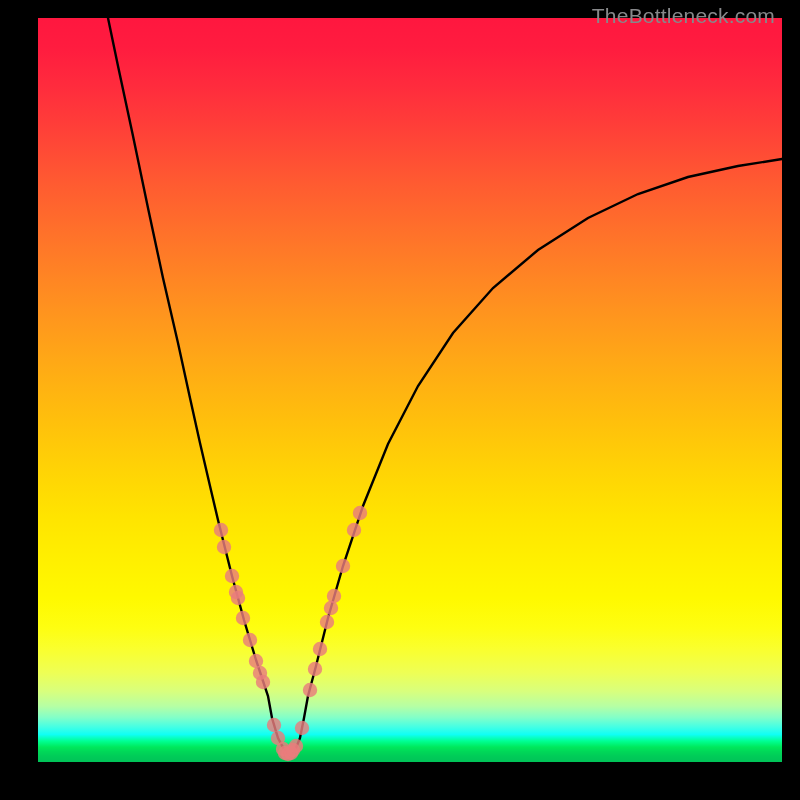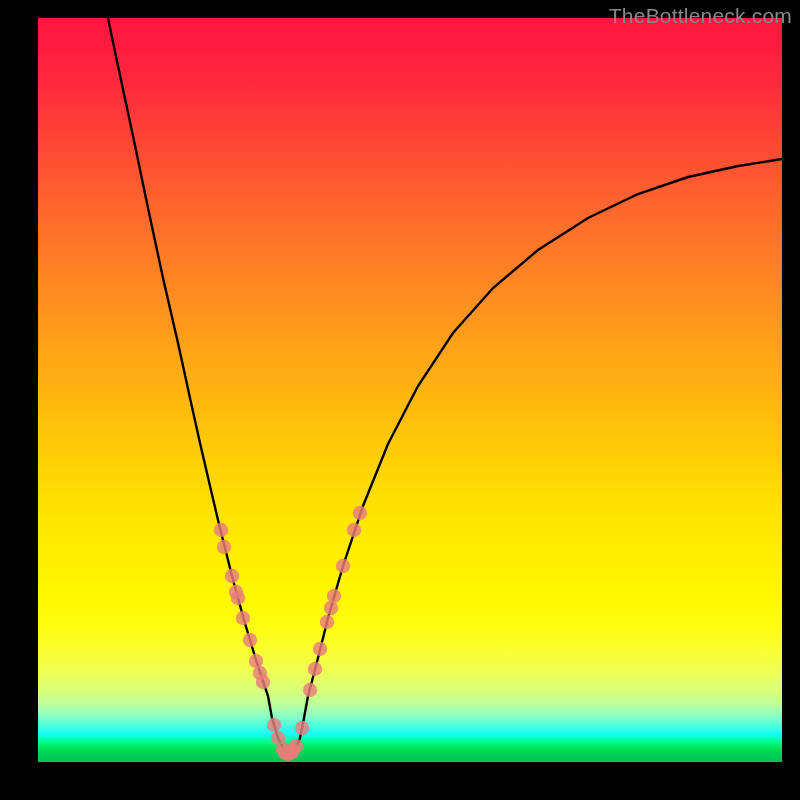--- a/index.html
+++ b/index.html
@@ -26,21 +26,21 @@
       #b6ffa4 92.5%,
       #83ffc8 94%,
       #44ffe4 95.3%,
       #10fff4 96.3%,
       #00ff92 97.2%,
       #00e85c 98%,
       #00d858 98.6%,
       #00cc58 99.2%,
       #00c358 100%);
   }
-  .watermark{position:absolute;right:8px;top:4px;color:#87888a;font-size:21px;font-weight:400;letter-spacing:0.2px}
+  .watermark{position:absolute;right:25px;top:4px;color:#87888a;font-size:21px;font-weight:400;letter-spacing:0.2px}
   svg.curve{position:absolute;left:38px;top:18px;width:744px;height:744px;overflow:visible}
   .curve path{fill:none;stroke:#000;stroke-width:2.4;stroke-linecap:round}
   .dot{fill:#e97c7c;fill-opacity:0.82}
 </style>
 </head>
 <body>
 
 <div class="frame">
   <div class="plot"></div>
 

